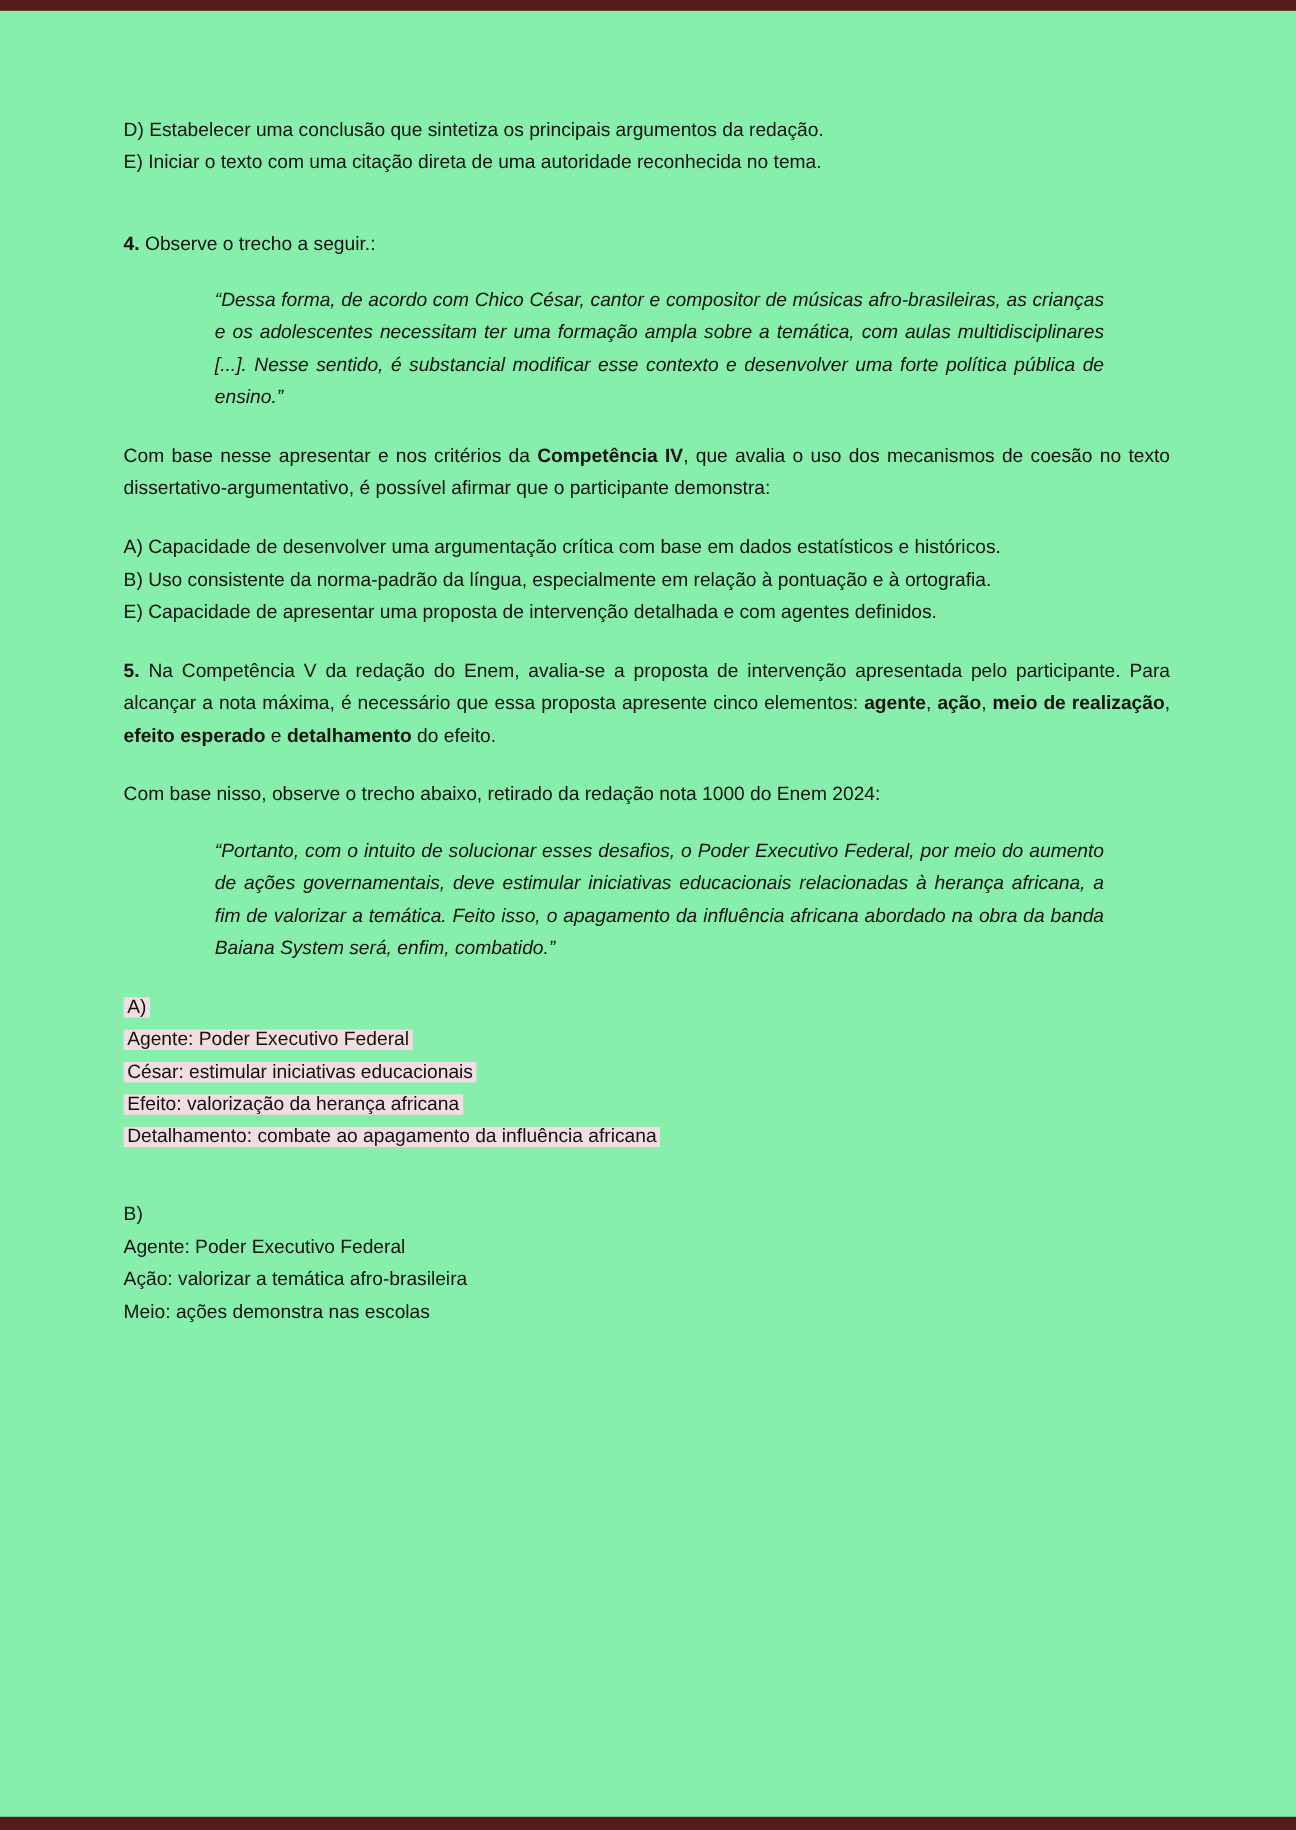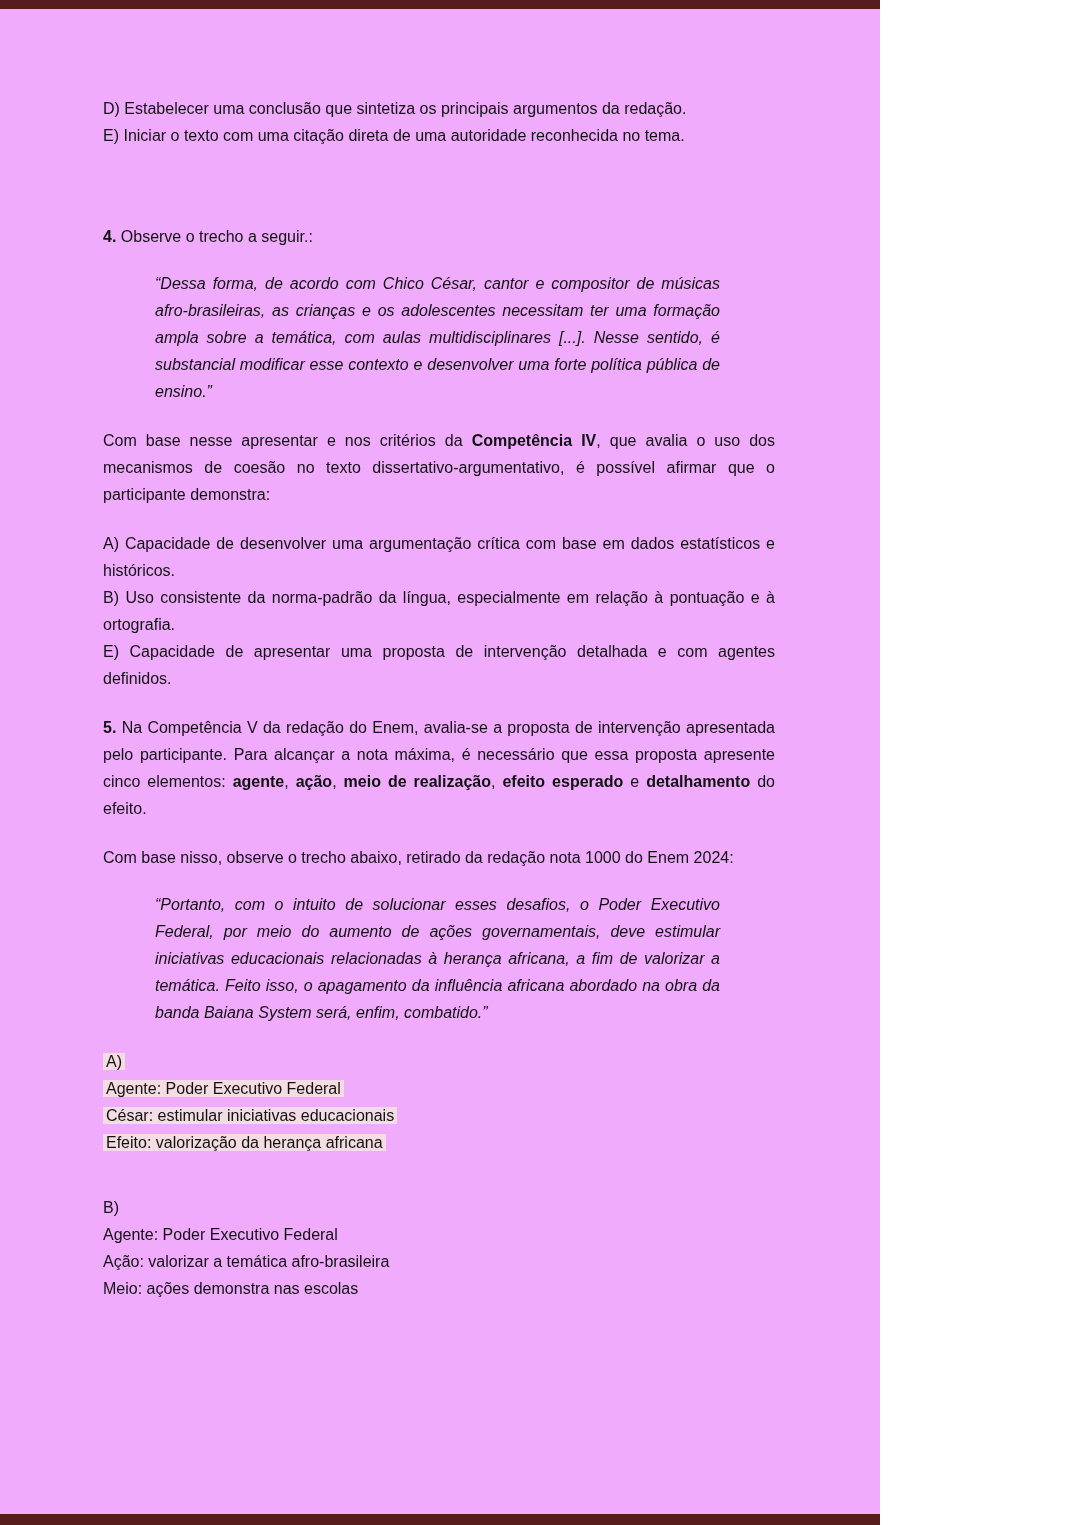--- a/index.html
+++ b/index.html
@@ -4,48 +4,48 @@
 <style>
   * { margin: 0; padding: 0; box-sizing: border-box; }
   html, body { background: #ffffff; }
   body {
     width: 1080px;
     font-family: "Liberation Sans", sans-serif;
     color: #111111;
   }
   .viewer {
     position: relative;
-    width: 880px;
+    width: 1080px;
     min-height: 1525px;
-    background: #f0abfc;
+    background: #86efac;
     overflow: hidden;
   }
   .edge-bar {
     position: absolute;
     left: 0;
     width: 100%;
     background: #561c1c;
   }
   .edge-bar.top { top: 0; height: 9px; }
   .edge-bar.bottom { bottom: 0; height: 11px; }
   .page {
     padding: 95px 105px 40px 103px;
     font-size: 16px;
     line-height: 27px;
   }
   .para { text-align: justify; }
   .quote {
     font-style: italic;
     text-align: justify;
-    margin-left: 52px;
+    margin-left: 76px;
     margin-right: 55px;
   }
   .hl { background: #f3dce2; padding: 0 3px; }
   b { font-weight: bold; }
-  .mt-question { margin-top: 74px; }
+  .mt-question { margin-top: 41px; }
   .mt-quote { margin-top: 20px; }
   .mt-para { margin-top: 22px; }
   .mt-altb { margin-top: 38px; }
   .alt-line { text-align: left; }
 </style>
 </head>
 <body>
 
 <div class="viewer">
   <div class="edge-bar top"></div>
@@ -70,20 +70,21 @@
     <p class="para mt-para">Com base nisso, observe o trecho abaixo, retirado da redação nota 1000 do Enem 2024:</p>
 
     <p class="quote mt-quote">“Portanto, com o intuito de solucionar esses desafios, o Poder Executivo Federal, por meio do aumento de ações governamentais, deve estimular iniciativas educacionais relacionadas à herança africana, a fim de valorizar a temática. Feito isso, o apagamento da influência africana abordado na obra da banda Baiana System será, enfim, combatido.”</p>
 
 
     <div class="mt-para">
       <div class="alt-line"><span class="hl">A)</span></div>
       <div class="alt-line"><span class="hl">Agente: Poder Executivo Federal</span></div>
       <div class="alt-line"><span class="hl">César: estimular iniciativas educacionais</span></div>
       <div class="alt-line"><span class="hl">Efeito: valorização da herança africana</span></div>
+      <div class="alt-line"><span class="hl">Detalhamento: combate ao apagamento da influência africana</span></div>
     </div>
 
     <div class="mt-altb">
       <div class="alt-line"><span>B)</span></div>
       <div class="alt-line"><span>Agente: Poder Executivo Federal</span></div>
       <div class="alt-line"><span>Ação: valorizar a temática afro-brasileira</span></div>
       <div class="alt-line"><span>Meio: ações demonstra nas escolas</span></div>
     </div>
 
   </div>

